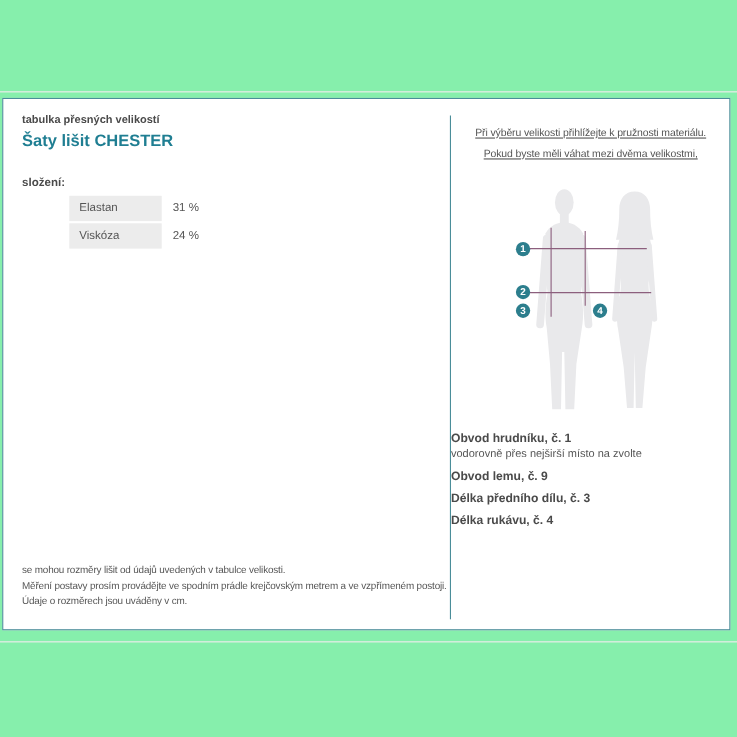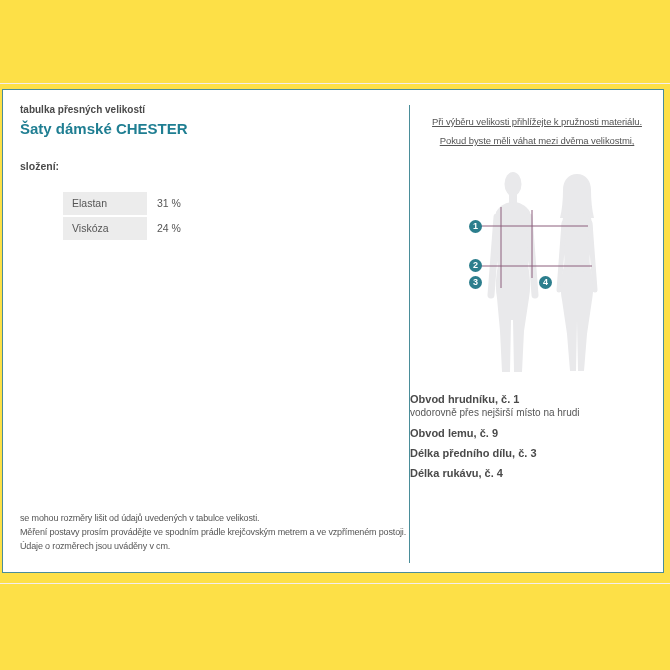--- a/index.html
+++ b/index.html
@@ -1,33 +1,33 @@
 <!DOCTYPE html>
 <html lang="cs"><head>
 <meta charset="utf-8">
 <style>
   html,body{margin:0;padding:0;background:#ffffff;}
   .sheet{
-    position:relative;width:670px;height:670px;background:#fde047;
+    position:relative;width:670px;height:670px;background:#86efac;
     font-family:"Liberation Sans", sans-serif;color:#555555;overflow:hidden;
   }
   .outer-line{position:absolute;left:0;width:670px;height:1px;background:#f3edef;}
   .outer-line.top{top:83px;}
   .outer-line.bottom{top:583px;}
   .panel-box{
     position:absolute;left:2px;top:89px;width:660px;height:482px;
     border:1px solid #4a8d99;background:#ffffff;
   }
   .divider{position:absolute;left:409px;top:105px;width:1px;height:458px;background:#4a8d99;}
 
   
   .subtitle{position:absolute;left:20px;top:104px;font-size:10px;font-weight:bold;color:#4a4a4a;white-space:nowrap;}
   .title{position:absolute;left:20px;top:120px;font-size:15px;font-weight:bold;color:#1f7e92;white-space:nowrap;}
   .comp-label{position:absolute;left:20px;top:160px;font-size:10.5px;font-weight:bold;color:#4a4a4a;text-align:right;}
-  .comp-table{position:absolute;left:20px;top:192px;padding-left:43px;}
+  .comp-table{position:absolute;left:20px;top:178px;padding-left:43px;}
   .comp-row{display:flex;align-items:center;margin-bottom:2px;}
   .comp-cell-material{
     width:75px;height:23px;background:#ececec;padding-left:9px;
     font-size:10.5px;line-height:23px;color:#555555;
   }
   .comp-cell-value{margin-left:10px;font-size:10.5px;line-height:23px;color:#555555;}
   .footnote{position:absolute;left:20px;top:511px;font-size:9px;letter-spacing:-0.15px;line-height:14px;color:#555555;}
   .footnote div{white-space:nowrap;}
 
   
@@ -57,21 +57,21 @@
 <body>
 
 <div class="sheet">
   <div class="outer-line top"></div>
   <div class="outer-line bottom"></div>
 
   <div class="panel-box"></div>
   <div class="divider"></div>
 
   <div class="subtitle">tabulka přesných velikostí</div>
-  <div class="title">Šaty dámské CHESTER</div>
+  <div class="title">Šaty lišit CHESTER</div>
   <div class="comp-label">složení:</div>
 
   <div class="comp-table">
     <div class="comp-row">
       <div class="comp-cell-material">Elastan</div>
       <div class="comp-cell-value">31 %</div>
     </div>
     <div class="comp-row">
       <div class="comp-cell-material">Viskóza</div>
       <div class="comp-cell-value">24 %</div>
@@ -118,21 +118,21 @@
     </svg>
     <div class="marker m1">1</div>
     <div class="marker m2">2</div>
     <div class="marker m3">3</div>
     <div class="marker m4">4</div>
   </div>
 
   <div class="measures">
     <div class="measure">
       <div class="m-label">Obvod hrudníku, č. 1</div>
-      <div class="m-note">vodorovně přes nejširší místo na hrudi</div>
+      <div class="m-note">vodorovně přes nejširší místo na zvolte</div>
     </div>
     <div class="measure">
       <div class="m-label">Obvod lemu, č. 9</div>
 
     </div>
     <div class="measure">
       <div class="m-label">Délka předního dílu, č. 3</div>
 
     </div>
     <div class="measure">

